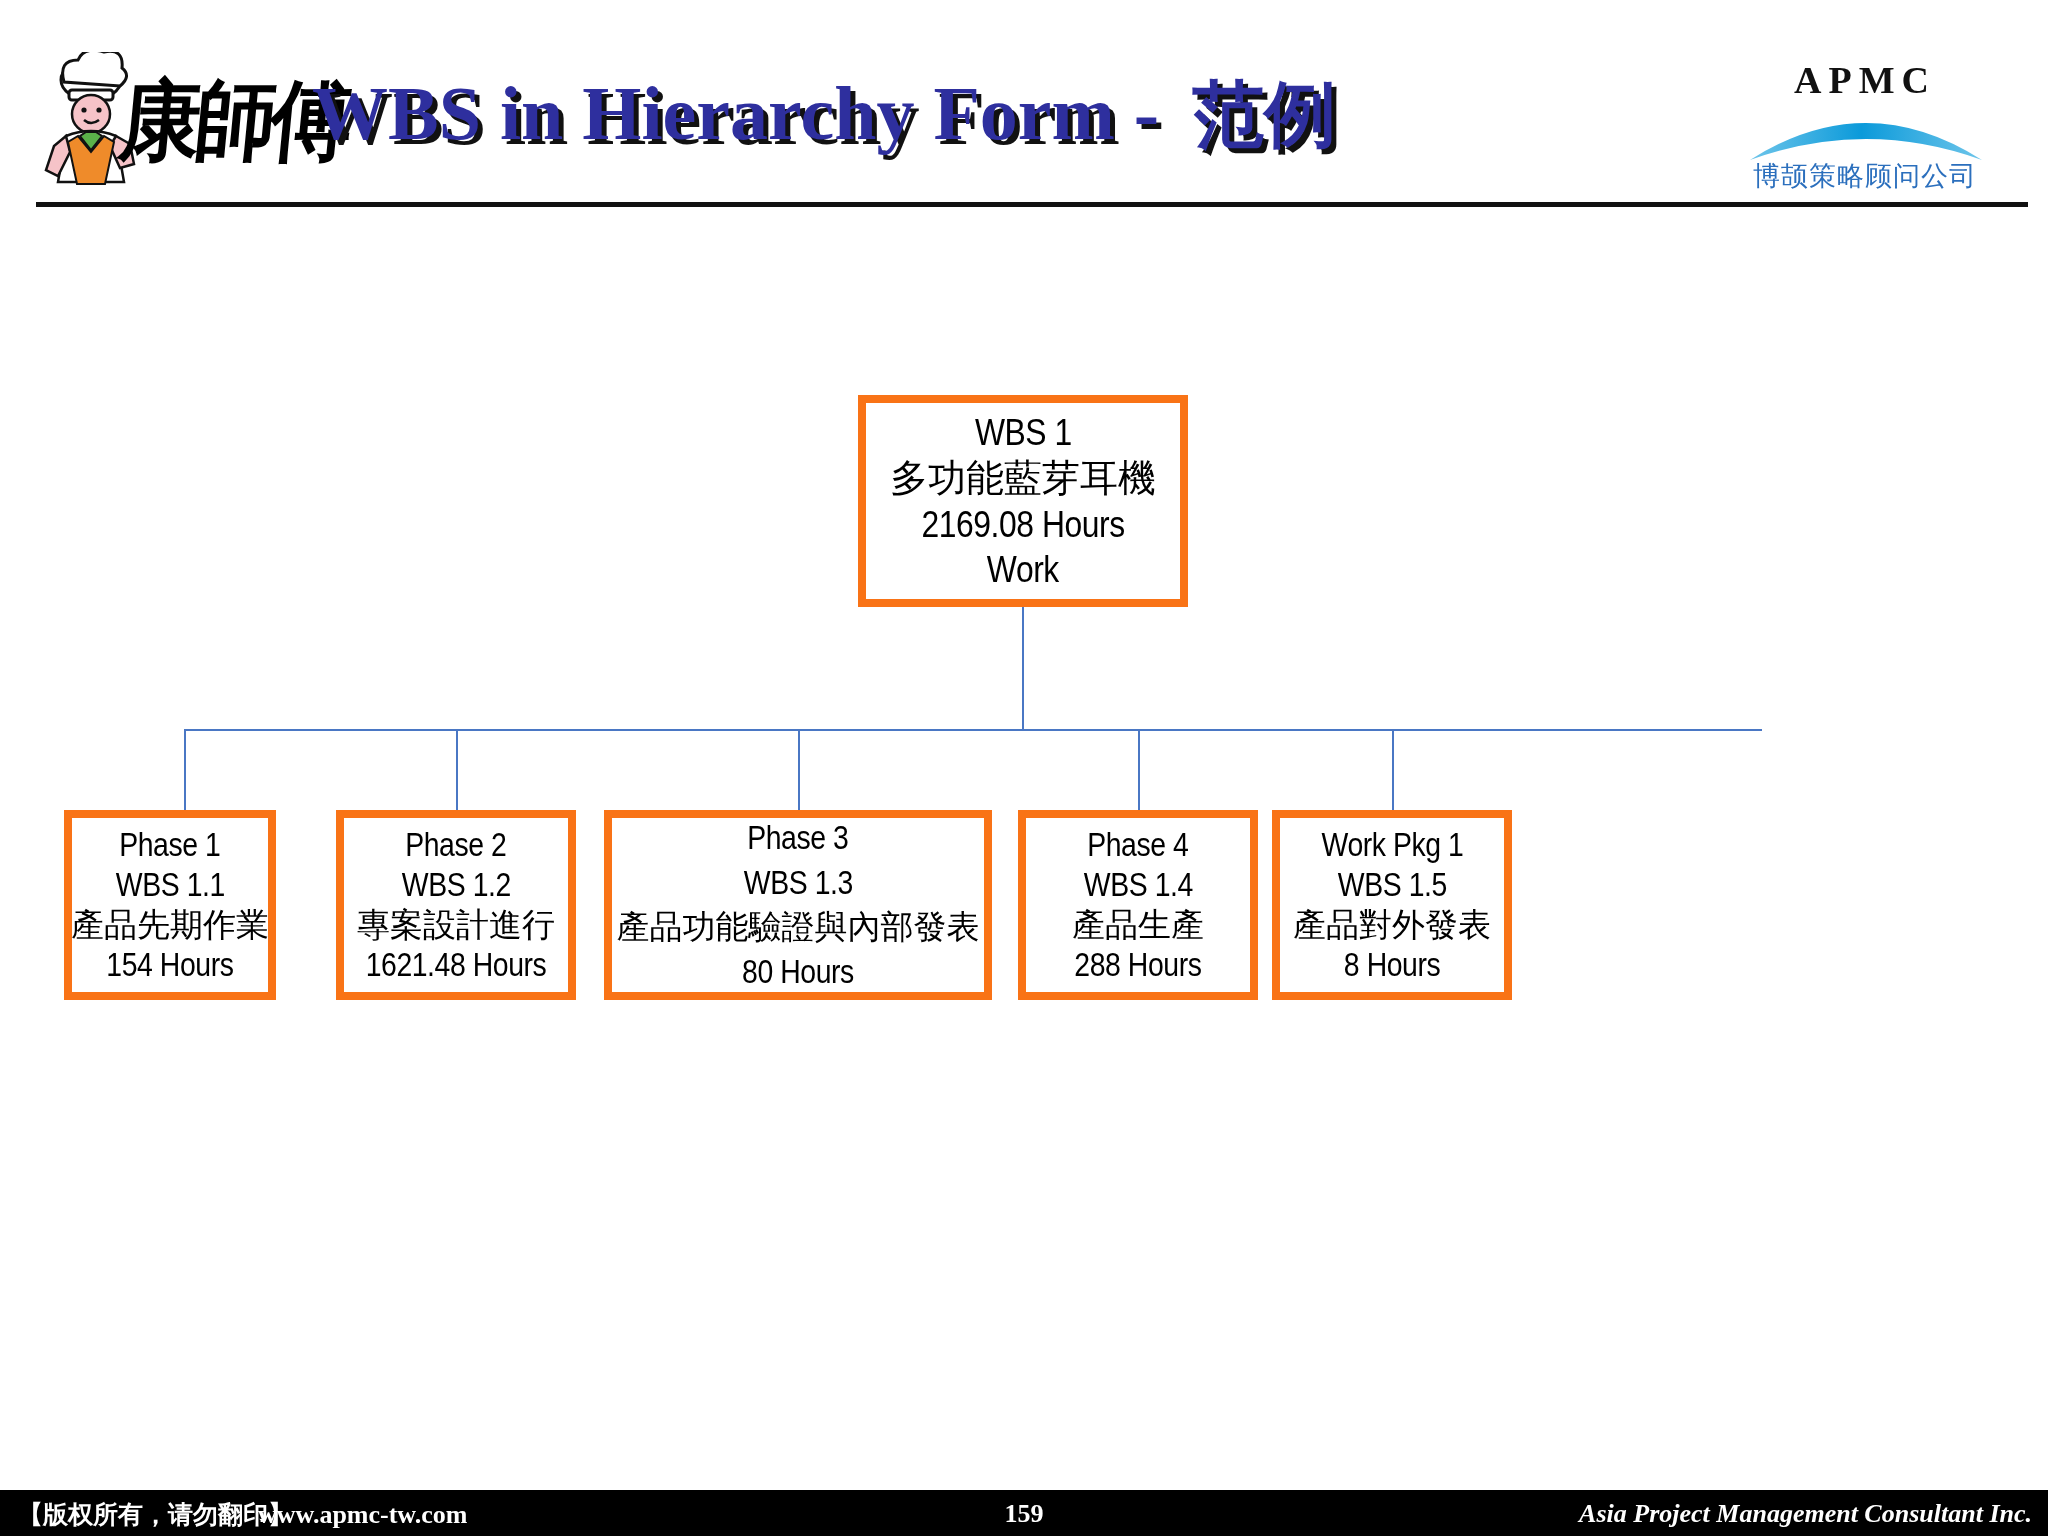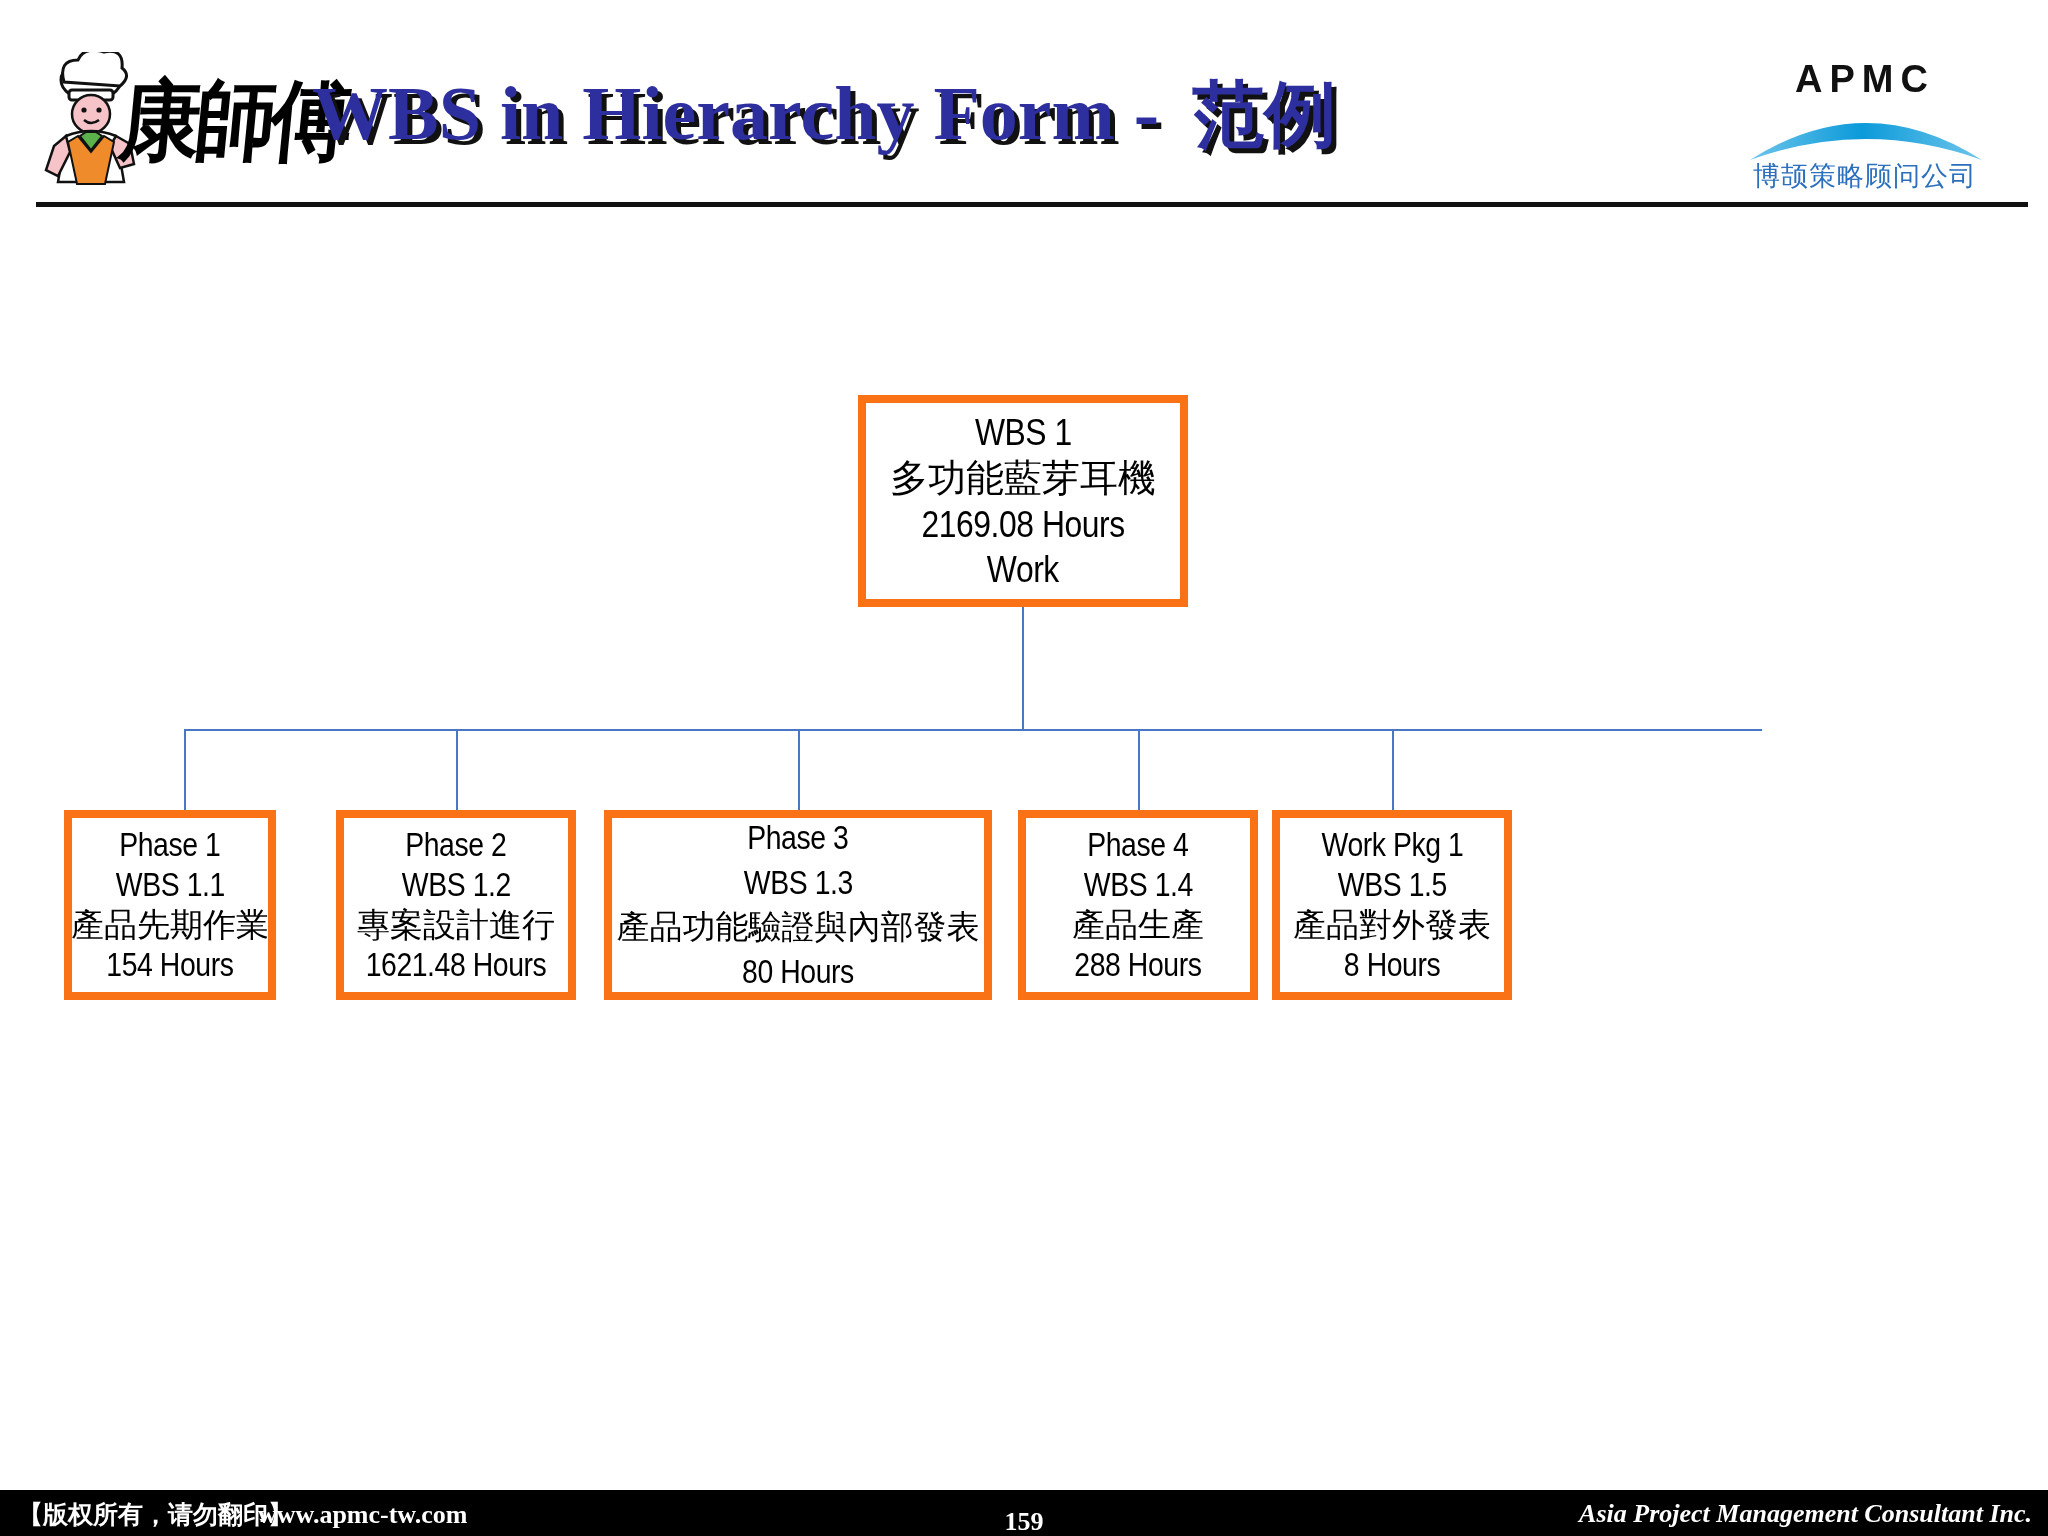--- a/index.html
+++ b/index.html
@@ -70,21 +70,21 @@
     left: 1700px;
     top: 58px;
     width: 330px;
     height: 140px;
   }
   #apmc-wordmark {
     position: absolute;
     left: 0; top: 0;
     width: 330px;
     text-align: center;
-    font-family: Liberation Sans, sans-serif;
+    font-family: Liberation Serif, serif;
     font-weight: bold;
     font-size: 38px;
     letter-spacing: 7px;
     color: #111111;
   }
   #apmc-arc {
     position: absolute;
     left: 48px;
     top: 44px;
     width: 236px;
@@ -211,21 +211,20 @@
   }
   #footer-page {
     position: absolute;
     left: 0;
     top: 9px;
     width: 2048px;
     text-align: center;
     font-family: "Liberation Serif", serif;
     font-weight: bold;
     font-size: 26px;
-    margin-top: 8px;
   }
   #footer-company {
     position: absolute;
     right: 16px;
     top: 9px;
     font-family: "Liberation Serif", serif;
     font-weight: bold;
     font-style: italic;
     font-size: 26px;
     white-space: nowrap;

